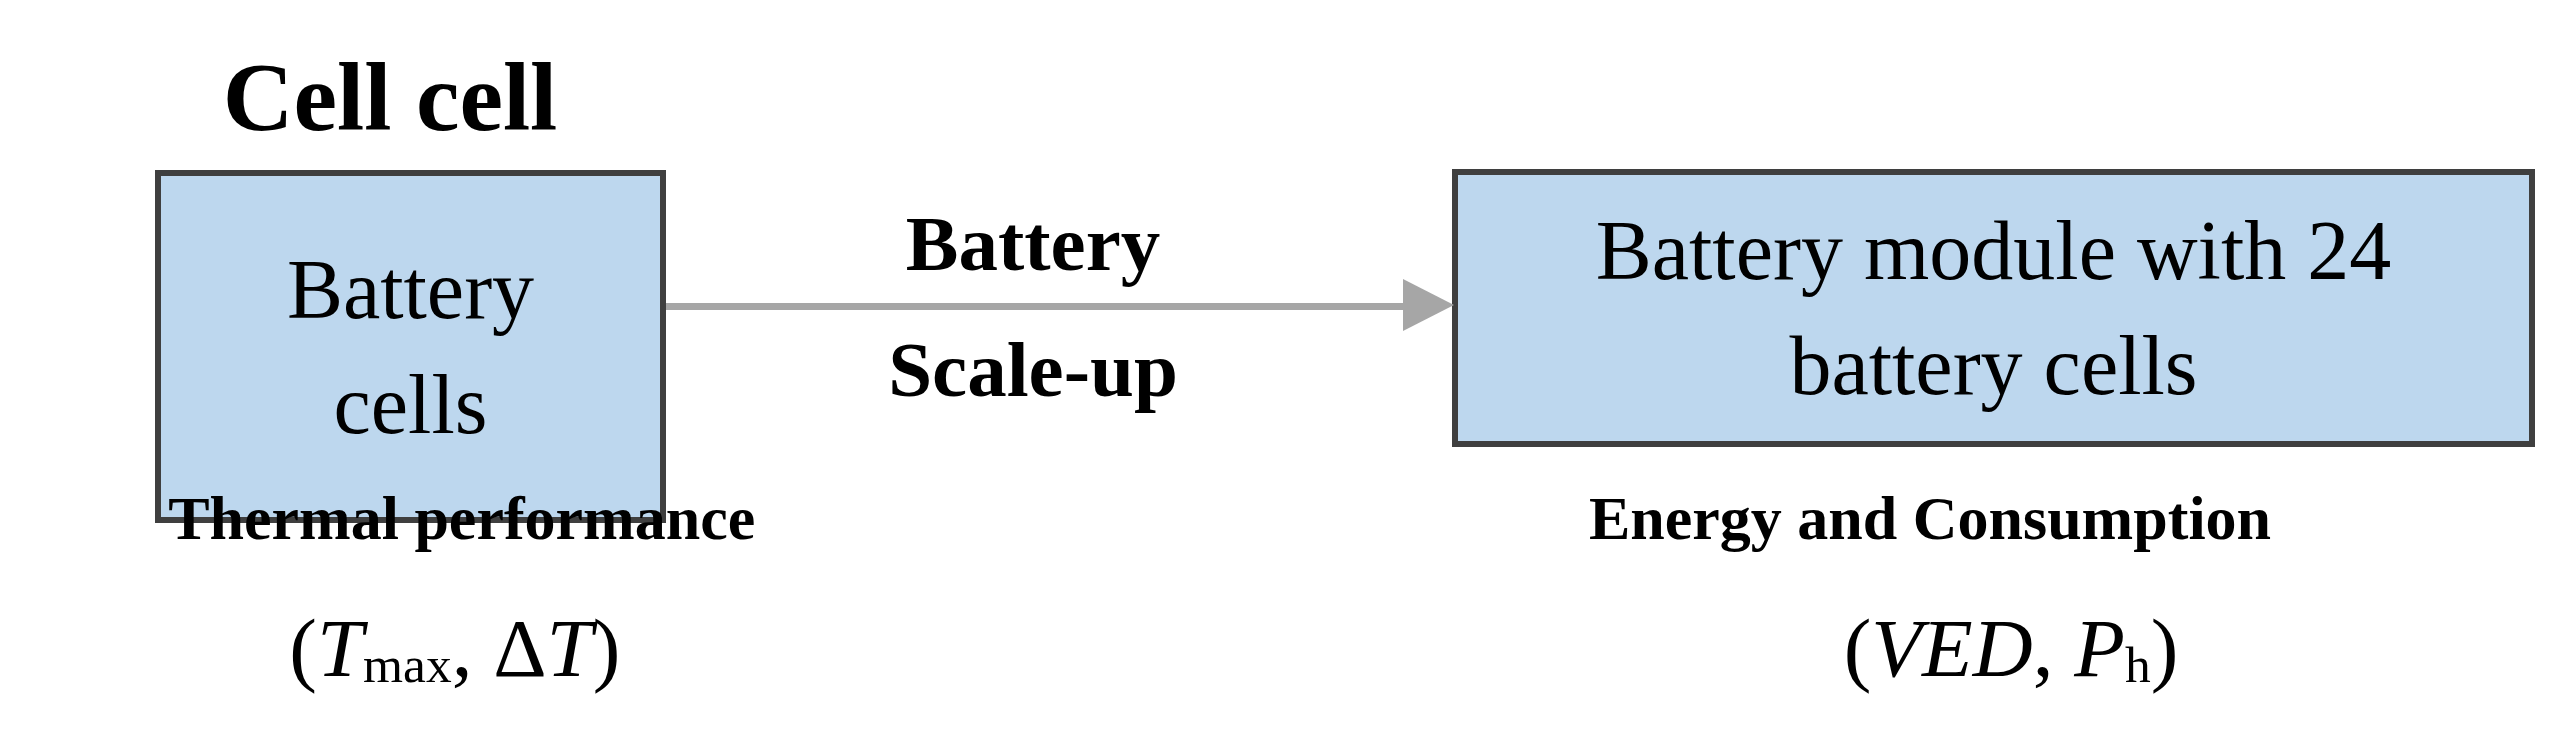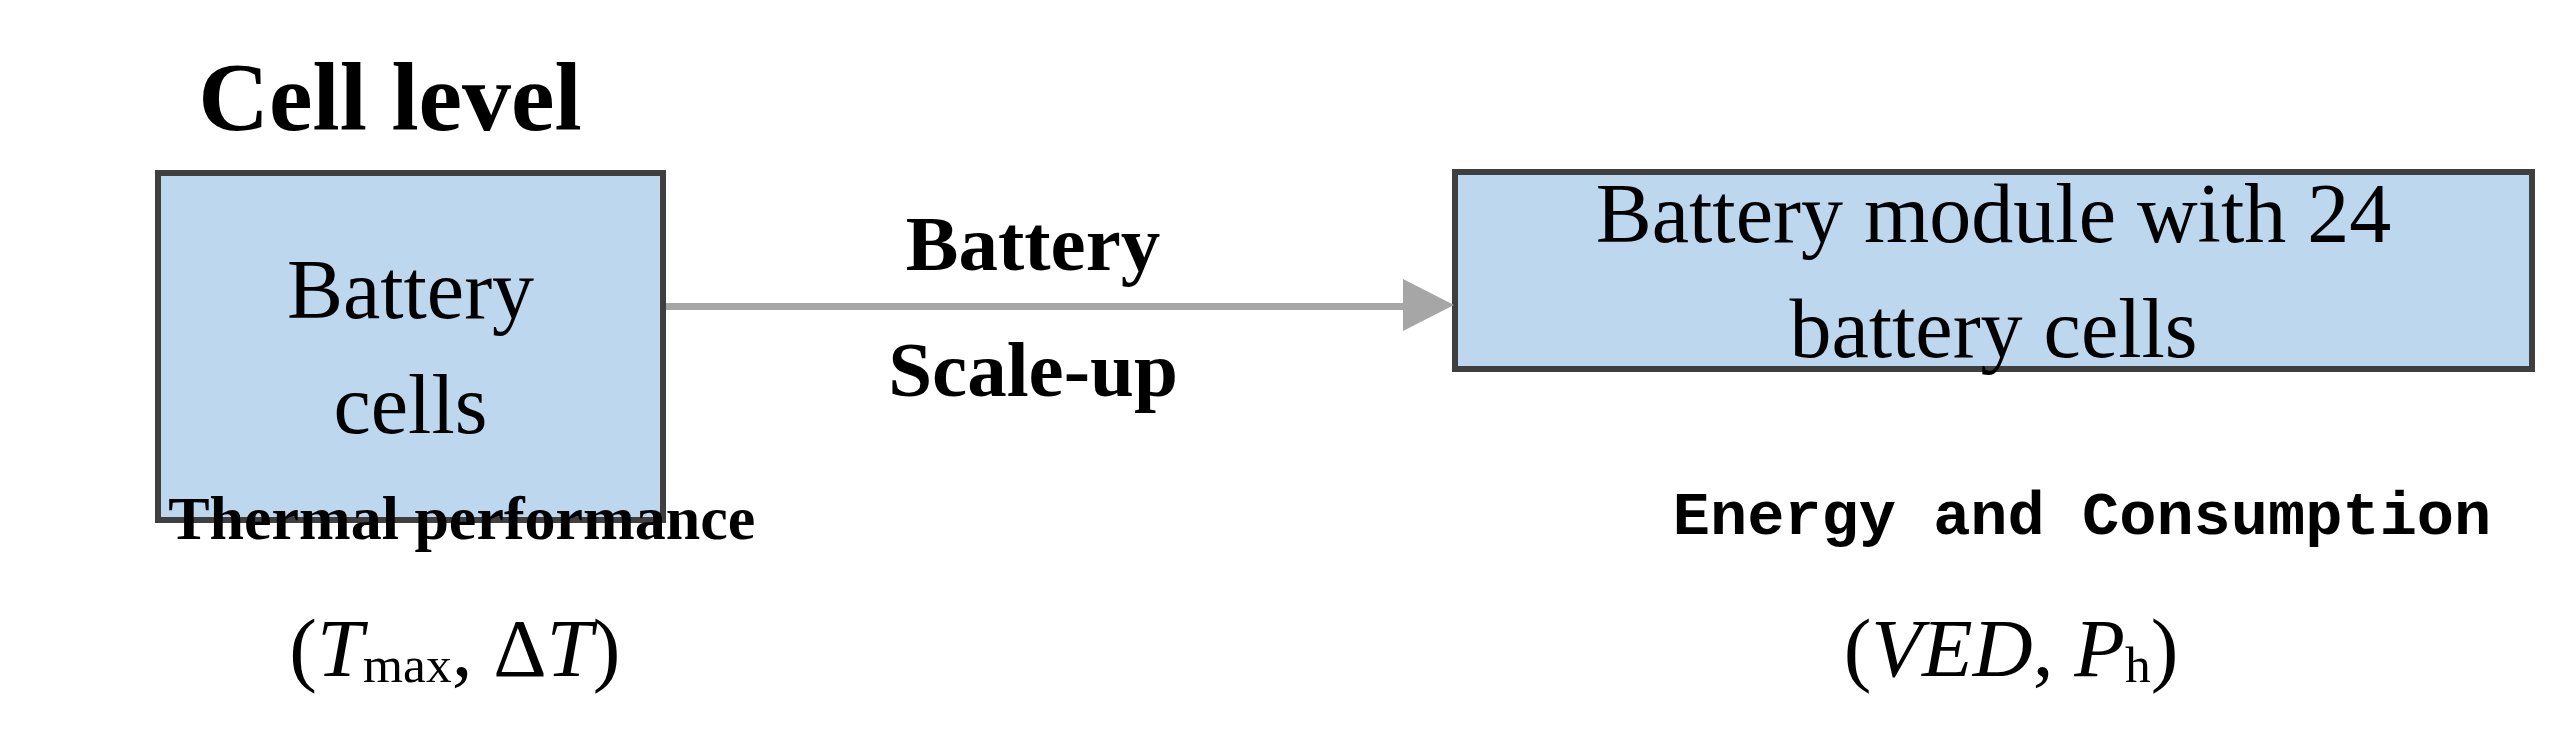--- a/index.html
+++ b/index.html
@@ -73,49 +73,49 @@
     font-size: 0.62em;
     font-style: normal;
     vertical-align: -0.12em;
   }
 </style>
 </head>
 <body>
 
 <div class="canvas">
 
-  <div class="abs heading centered" style="left:144px; top:44px; width:492px;">Cell level</div>
+  <div class="abs heading centered" style="left:144px; top:44px; width:492px;">Cell cell</div>
 
 
   <div class="abs node-box" style="left:155px; top:170px; width:511px; height:353px;">
     <div class="box-text">
       <div>Battery</div>
       <div>cells</div>
     </div>
   </div>
 
-  <div class="abs node-box" style="left:1452px; top:169px; width:1083px; height:203px;">
+  <div class="abs node-box" style="left:1452px; top:169px; width:1083px; height:278px;">
     <div class="box-text">
       <div>Battery module with 24</div>
       <div>battery cells</div>
     </div>
   </div>
 
   <div class="abs arrow-line" style="left:666px; top:303px; width:739px;"></div>
   <div class="abs arrow-head" style="left:1403px; top:279px;"></div>
 
   <div class="abs flow-label centered" style="left:787px; top:201px; width:492px;">Battery</div>
   <div class="abs flow-label centered" style="left:787px; top:327px; width:492px;">Scale-up</div>
 
   <div class="abs metric-title centered" style="left:18.7px; top:484px; width:886px;">Thermal performance</div>
 
   <div class="abs equation centered" style="left:11.8px; top:603px; width:886px;">
     <span class="rm">(</span><span class="var">T</span><span class="sub">max</span><span class="rm">,&nbsp;</span><span class="rm">Δ</span><span class="var">T</span><span class="rm">)</span>
   </div>
 
-  <div class="abs metric-title centered" style="left:1590px; top:484px; width:984px;font-family:Liberation Mono, monospace;">Energy and Consumption</div>
+  <div class="abs metric-title centered" style="left:1438px; top:484px; width:984px;">Energy and Consumption</div>
 
   <div class="abs equation centered" style="left:1519px; top:603px; width:984px;">
     <span class="rm">(</span><span class="var">VED</span><span class="rm">,&nbsp;</span><span class="var">P</span><span class="sub">h</span><span class="rm">)</span>
   </div>
 
 </div>
 
 
 </body></html>

